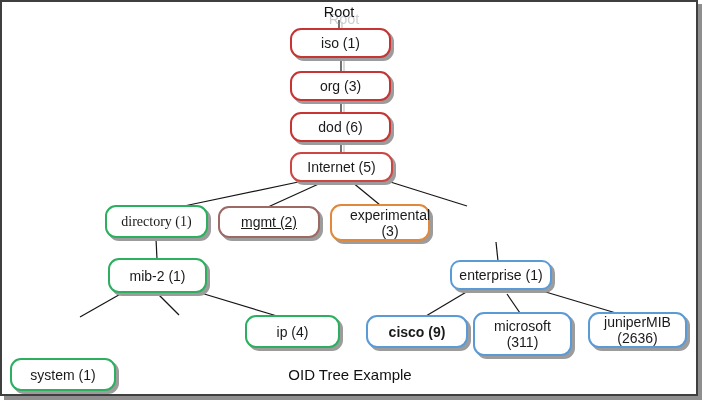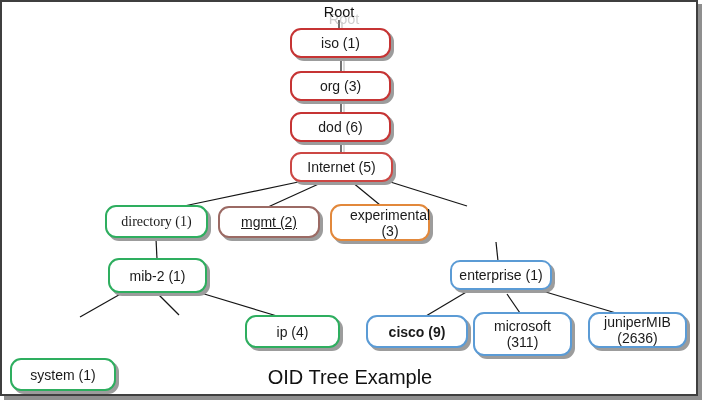--- a/index.html
+++ b/index.html
@@ -25,21 +25,21 @@
   #root-ghost{
     position:absolute;left:5px;top:7px;width:100%;text-align:center;
     font-size:14.5px;color:#cfcfcf;
   }
   #root-label{
     position:absolute;left:0;top:0;width:100%;text-align:center;
     font-size:14.5px;color:#111111;
   }
   #caption{
     position:absolute;left:0;top:366px;width:700px;text-align:center;
-    font-size:20px;color:#111111;
+    font-size:15px;color:#111111;
   }
 </style>
 </head>
 <body>
 
 <div id="canvas">
   <div id="frame"></div>
 
   <svg id="edges" xmlns="http://www.w3.org/2000/svg" width="704" height="403">
       <line x1="342" y1="22" x2="342" y2="31" stroke="#cccccc" stroke-width="1.5"></line>

